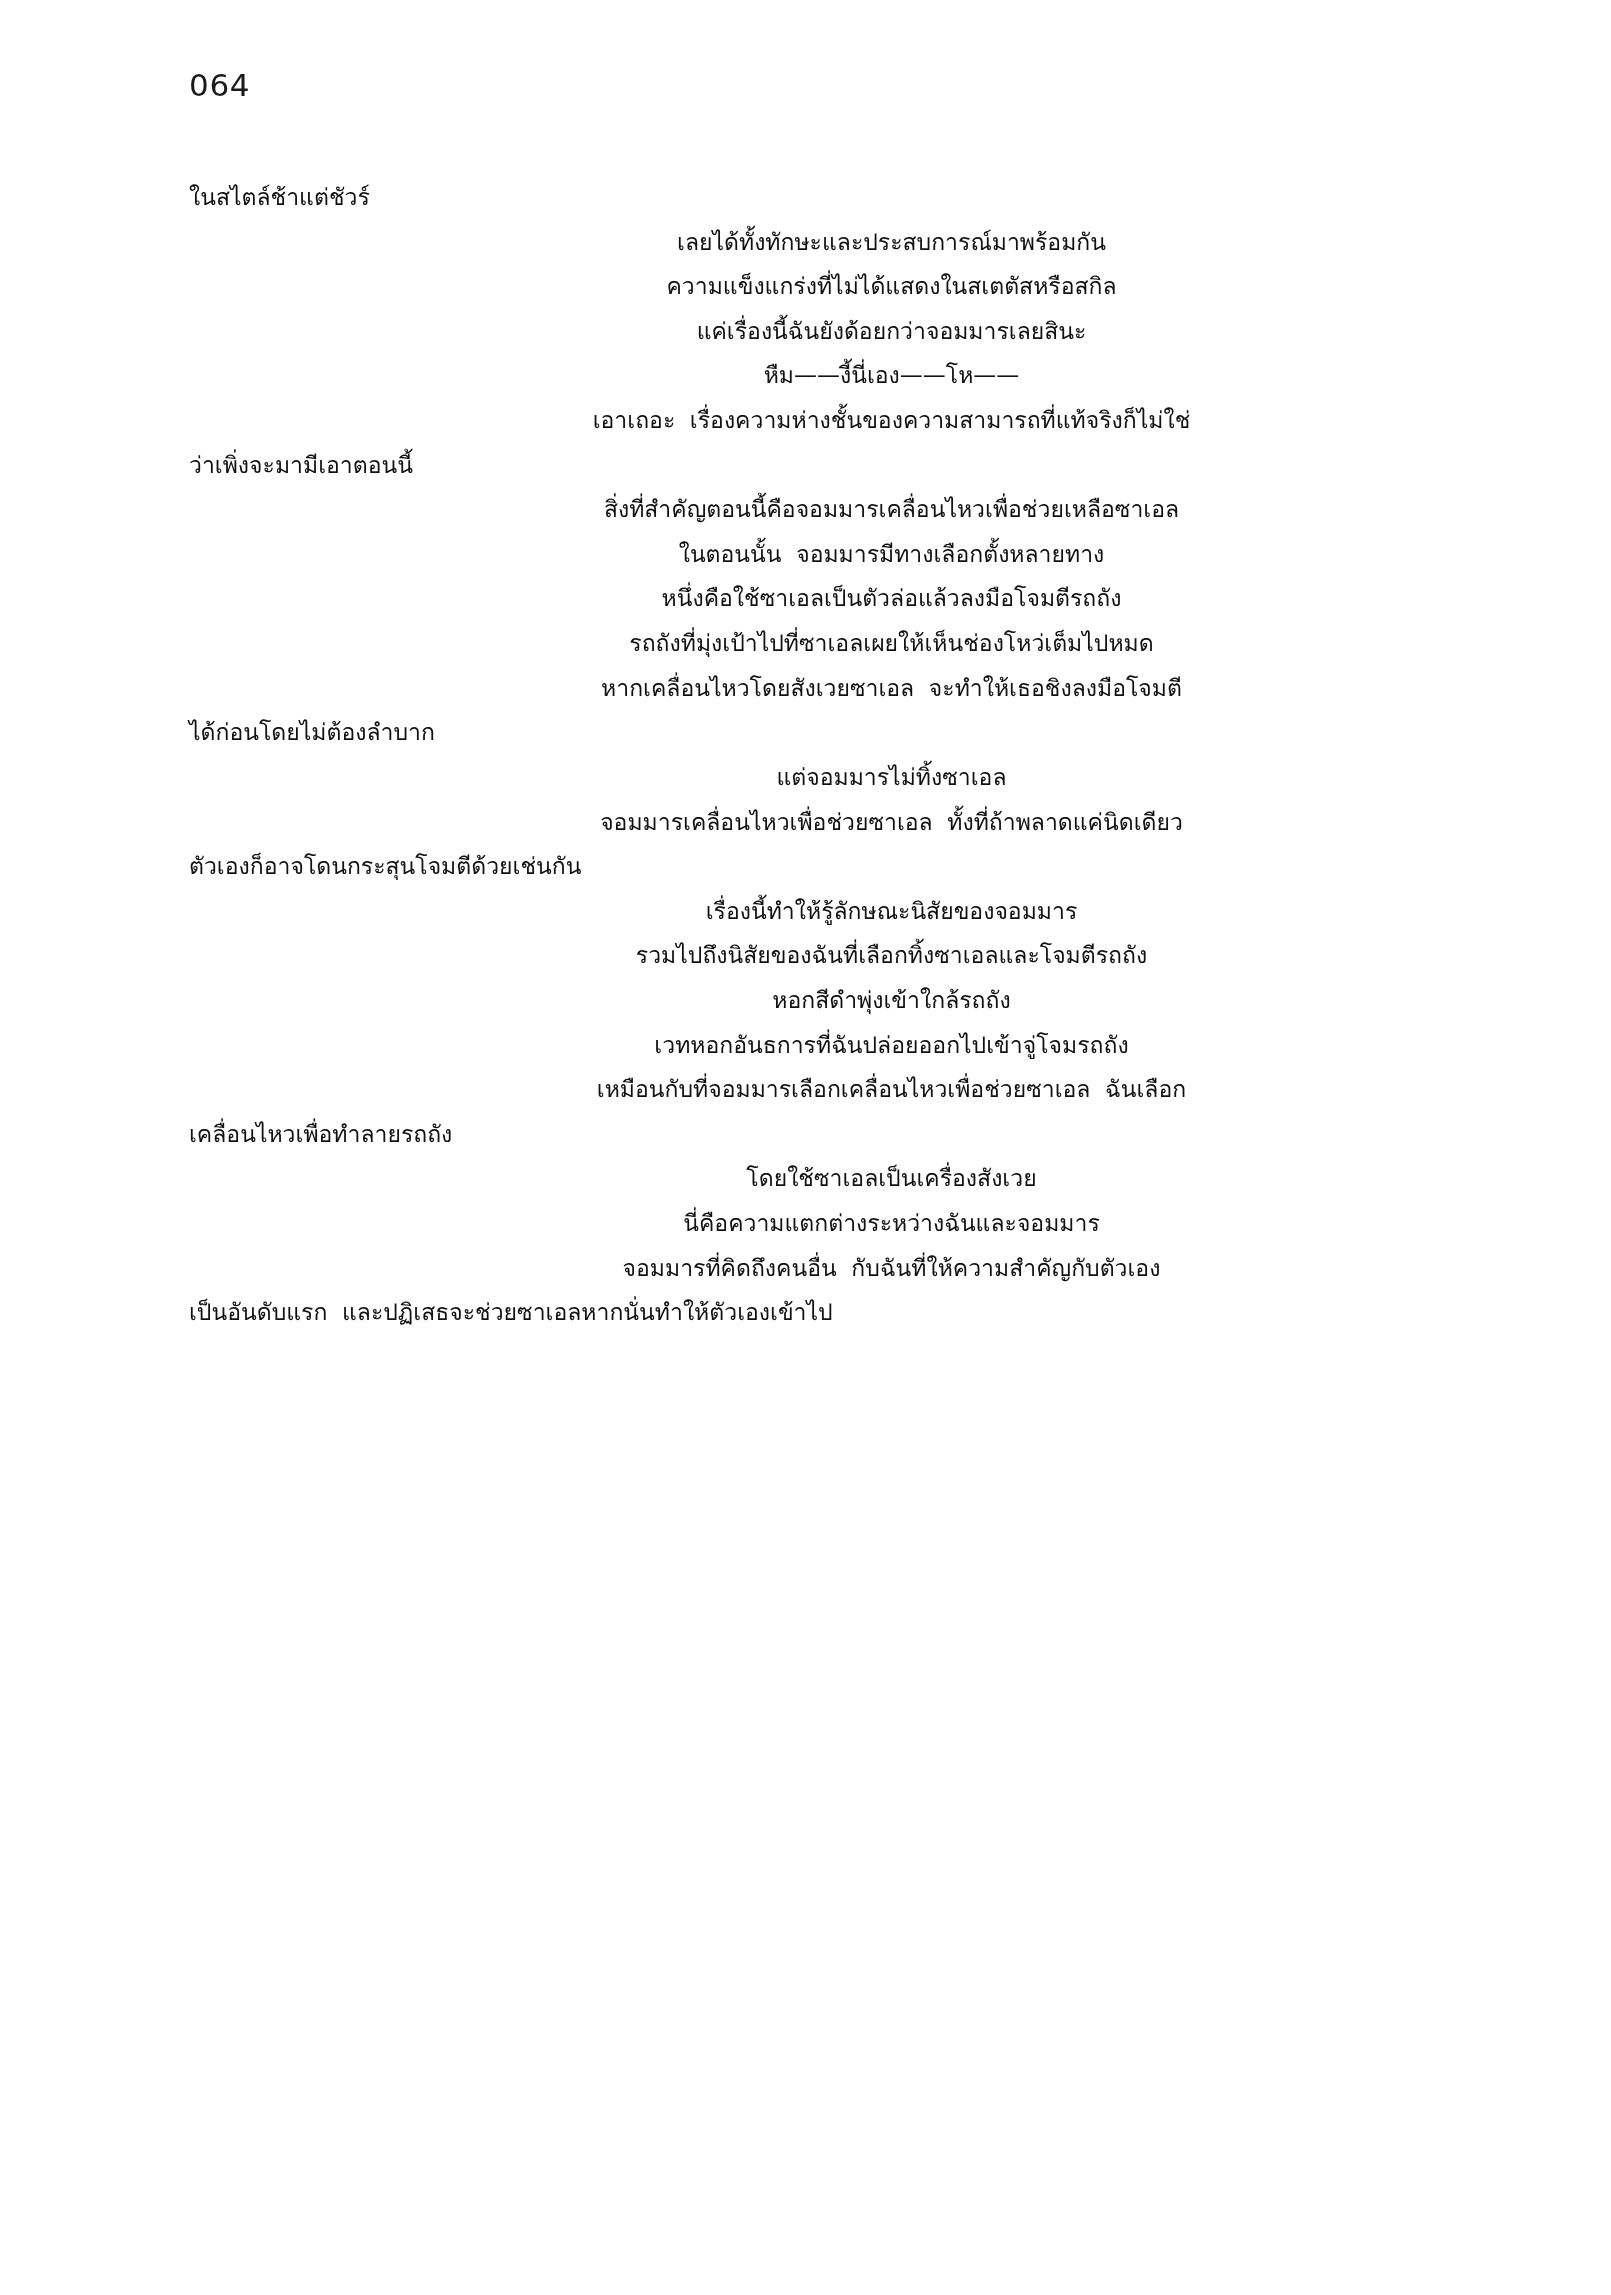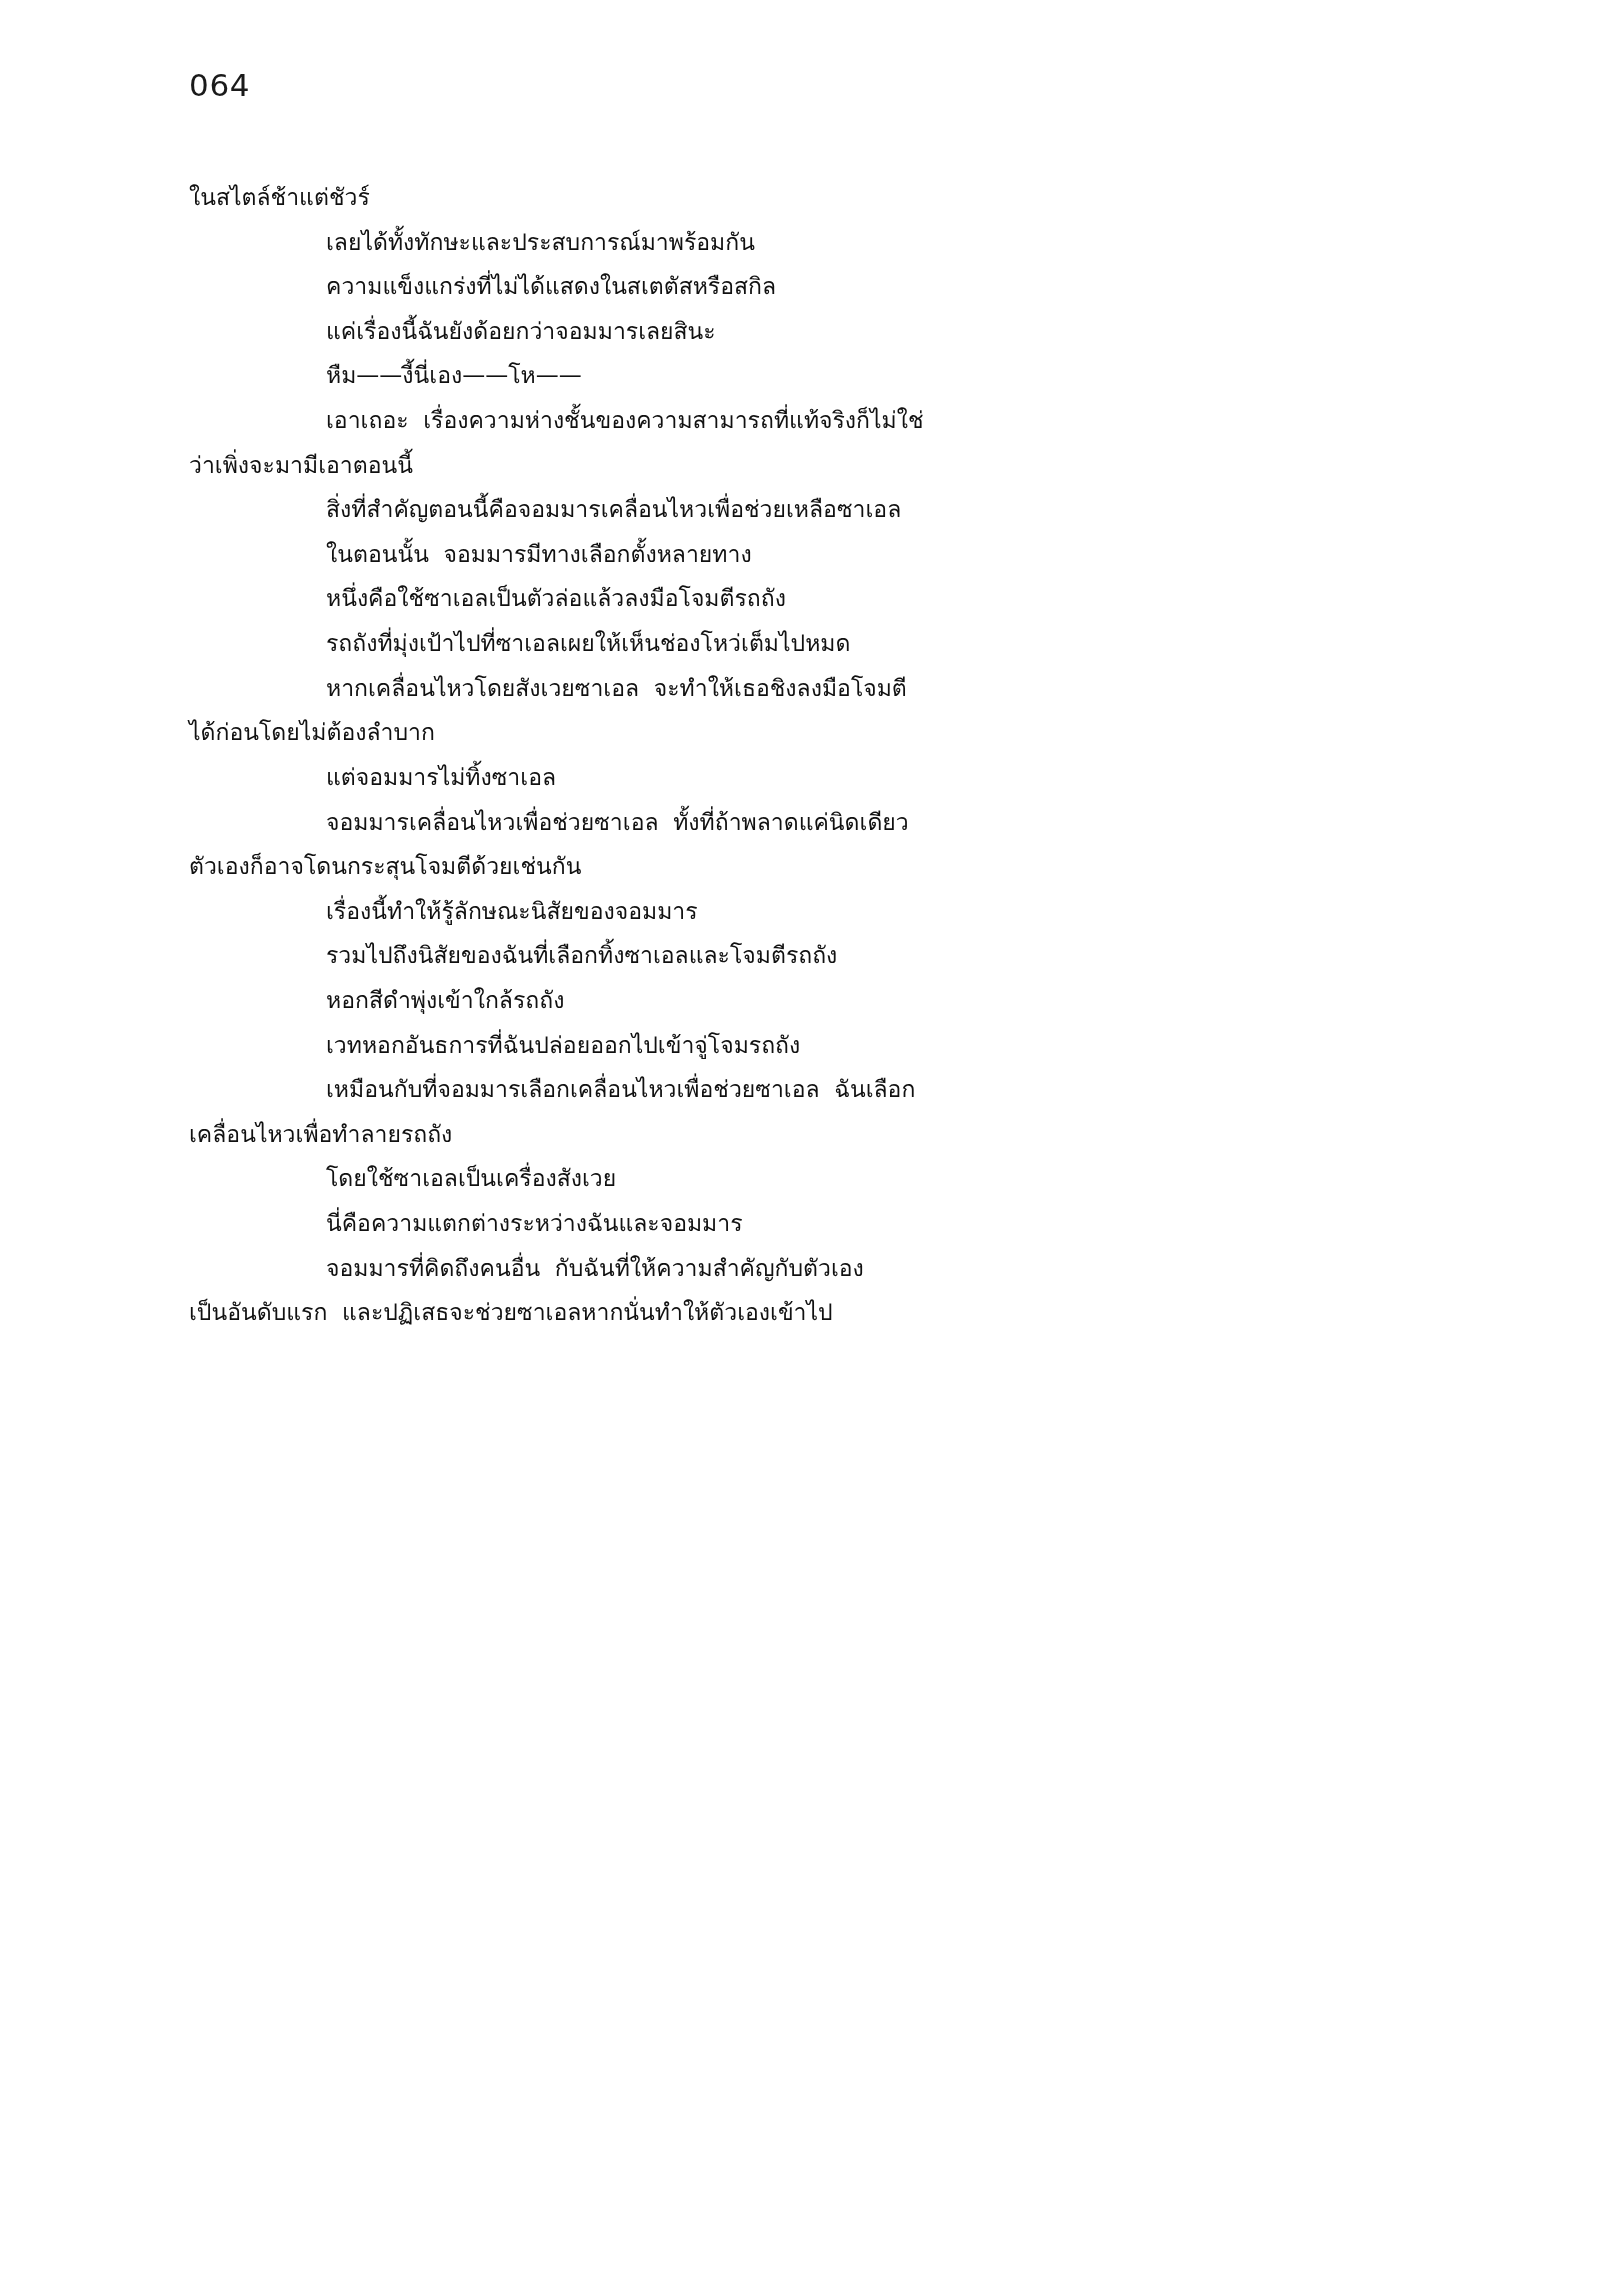--- a/index.html
+++ b/index.html
@@ -32,20 +32,21 @@
     font-size: 23px;
     line-height: 1.94;
     color: #111111;
     white-space: pre-wrap;
   }
   .body-text p {
     margin: 0;
   }
   .indent {
     text-indent: 137px;
+    text-align: center;
   }
   .footer-label {
     position: absolute;
     left: 110px;
     top: 2202px;
     font-size: 16px;
     color: #8b5cf6;
     letter-spacing: 0.7px;
   }
   .web-deco {

